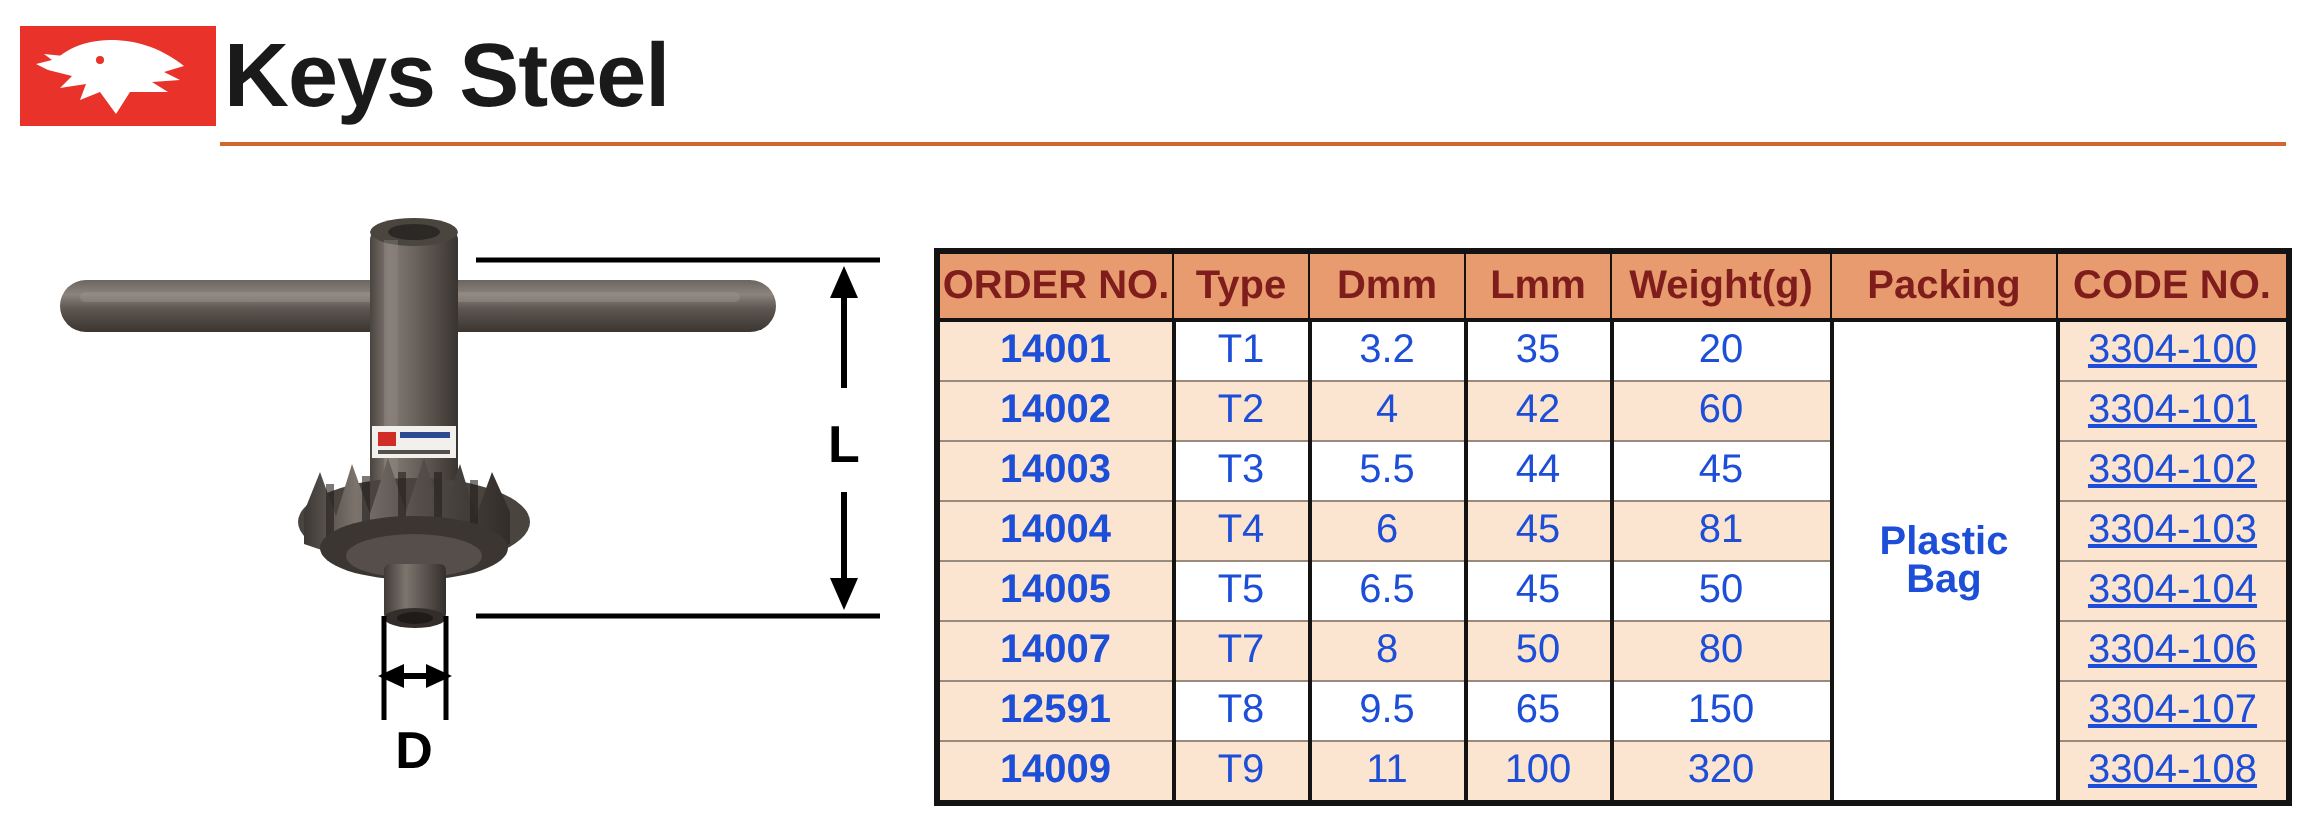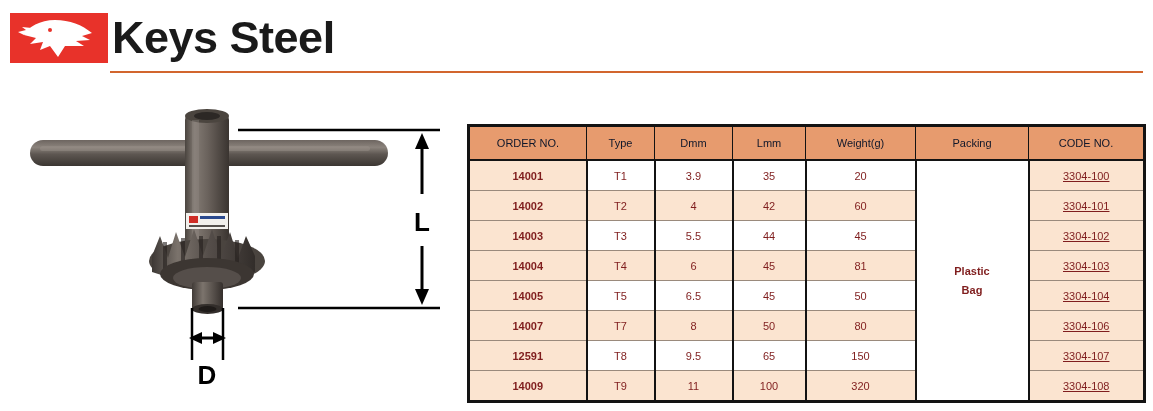--- a/index.html
+++ b/index.html
@@ -84,34 +84,34 @@
     height: 273px;
     border-collapse: collapse;
     table-layout: fixed;
     border: 3px solid #131313;
   }
   table#spec-table th,
   table#spec-table td {
     border: 1px solid #8a7a6c;
     text-align: center;
     vertical-align: middle;
-    font-size: 11px;
-    color: #7f1d1d;
+    font-size: 20px;
+    color: #1d4ed8;
     padding: 0;
   }
   table#spec-table thead th {
     background: #e79b6e;
-    font-weight: normal;
-    font-size: 11px;
+    font-weight: bold;
+    font-size: 20px;
     height: 32px;
     border-bottom: 2px solid #131313;
     border-left: 1px solid #131313;
     border-right: 1px solid #131313;
     border-top: none;
-    color: #0f172a;
+    color: #7f1d1d;
   }
   table#spec-table tbody td {
     height: 29px;
     border-left: 2px solid #131313;
     border-right: 2px solid #131313;
     border-top: 1px solid #9a8a7c;
     border-bottom: 1px solid #9a8a7c;
   }
   td.c-order {
     background: #fbe4d0;
@@ -264,21 +264,21 @@
         <th>Lmm</th>
         <th>Weight(g)</th>
         <th>Packing</th>
         <th>CODE NO.</th>
       </tr>
     </thead>
     <tbody id="spec-body">
         <tr>
           <td class="c-order">14001</td>
           <td class="c-mid">T1</td>
-          <td class="c-mid">3.9</td>
+          <td class="c-mid">3.2</td>
           <td class="c-mid">35</td>
           <td class="c-mid">20</td>
           <td class="c-pack" rowspan="8">
             <div>Plastic</div>
             <div>Bag</div>
           </td>
           <td class="c-code">3304-100</td>
         </tr>
         <tr class="shade">
           <td class="c-order">14002</td>

